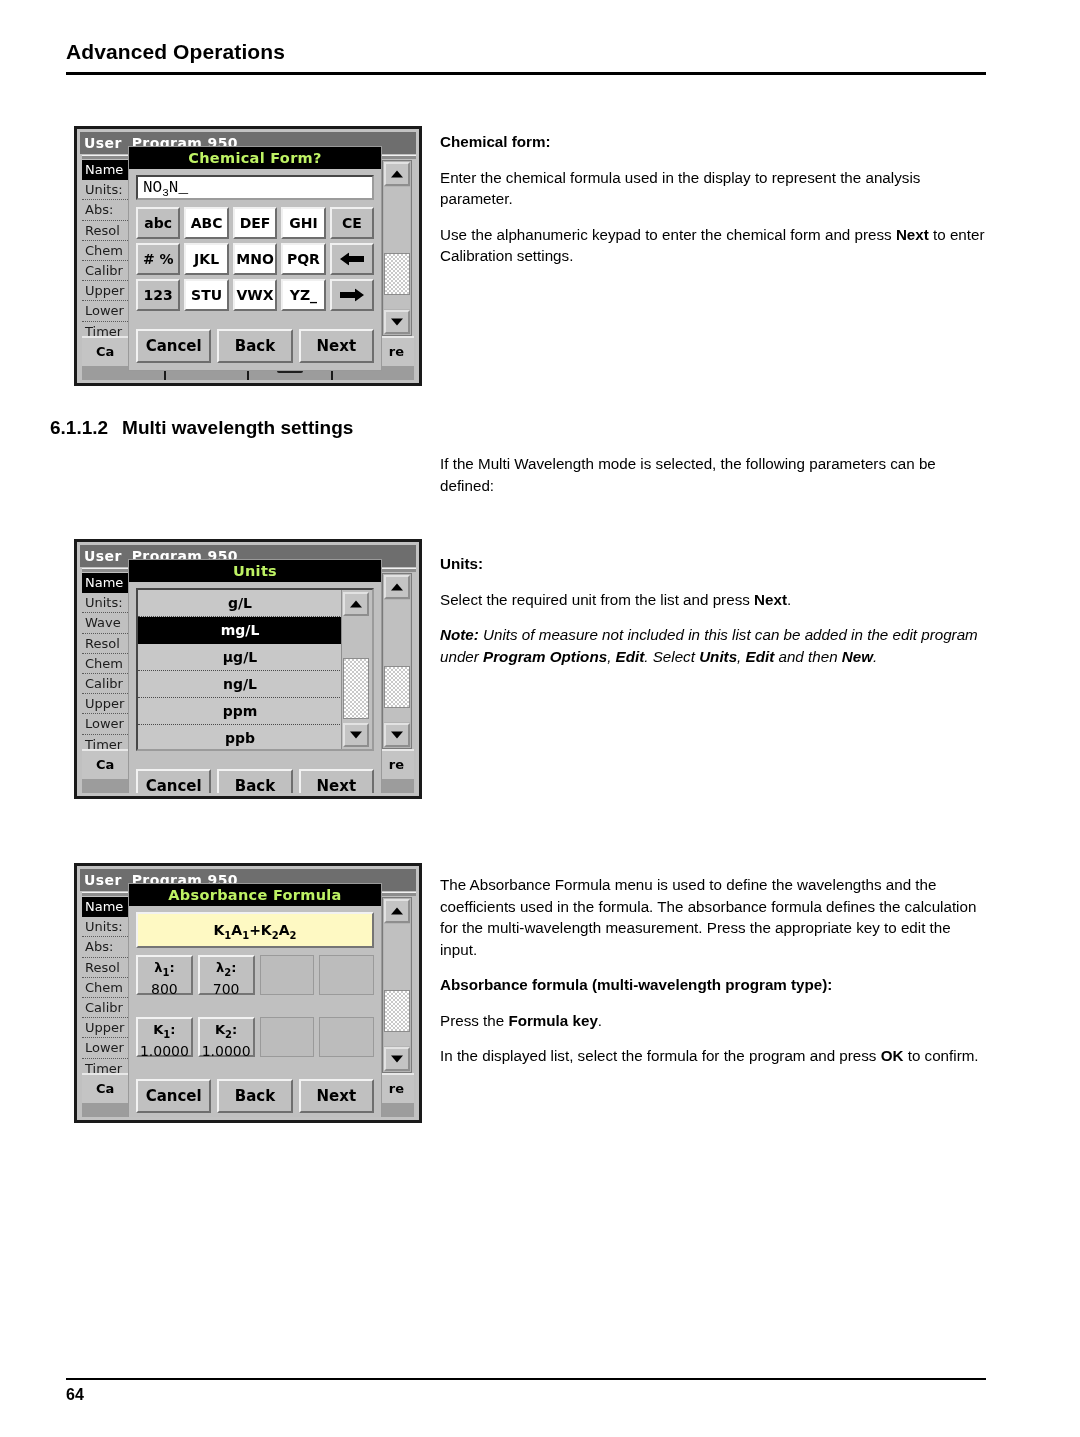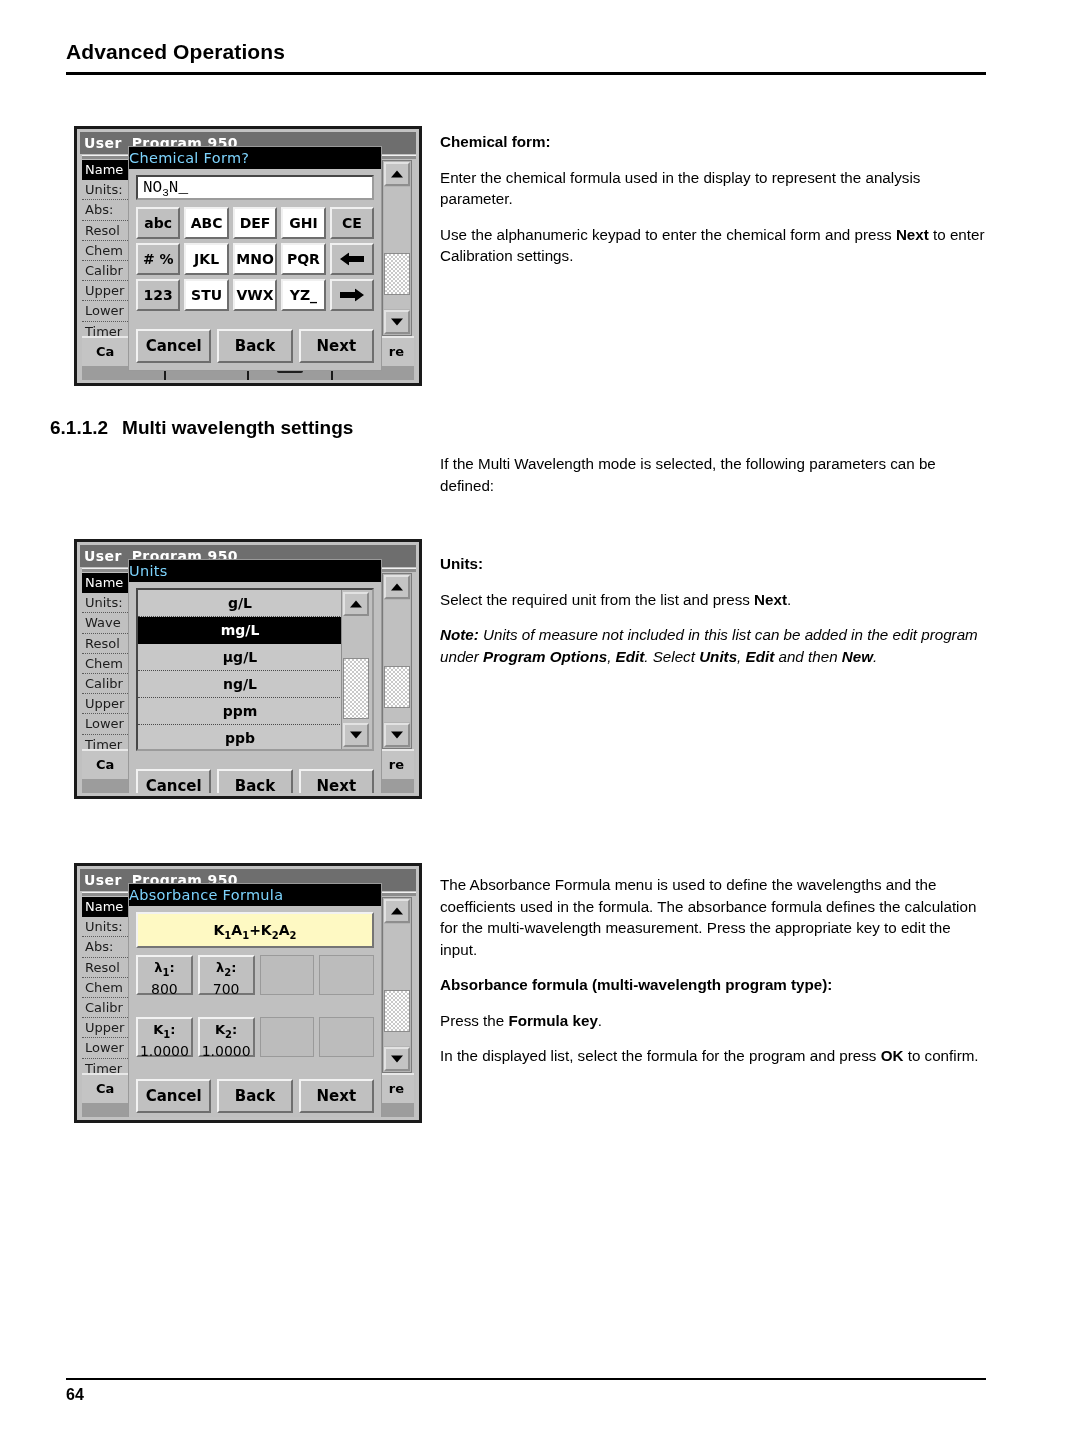--- a/index.html
+++ b/index.html
@@ -231,23 +231,24 @@
     position: absolute;
     left: 48px;
     top: 14px;
     width: 254px;
     background: #c0c0c0;
     border: 1px solid #9a9a9a;
     box-sizing: border-box;
   }
   .modal-title {
     background: #000000;
-    color: #7dd3fc;
+    color: #bef264;
     font-size: 14.5px;
-    font-weight: normal;
+    font-weight: bold;
+    text-align: center;
     height: 22px;
     line-height: 22px;
     letter-spacing: 0.3px;
   }
   .modal-body {
     padding: 6px 7px 7px 7px;
   }
 
   
   .textfield {

